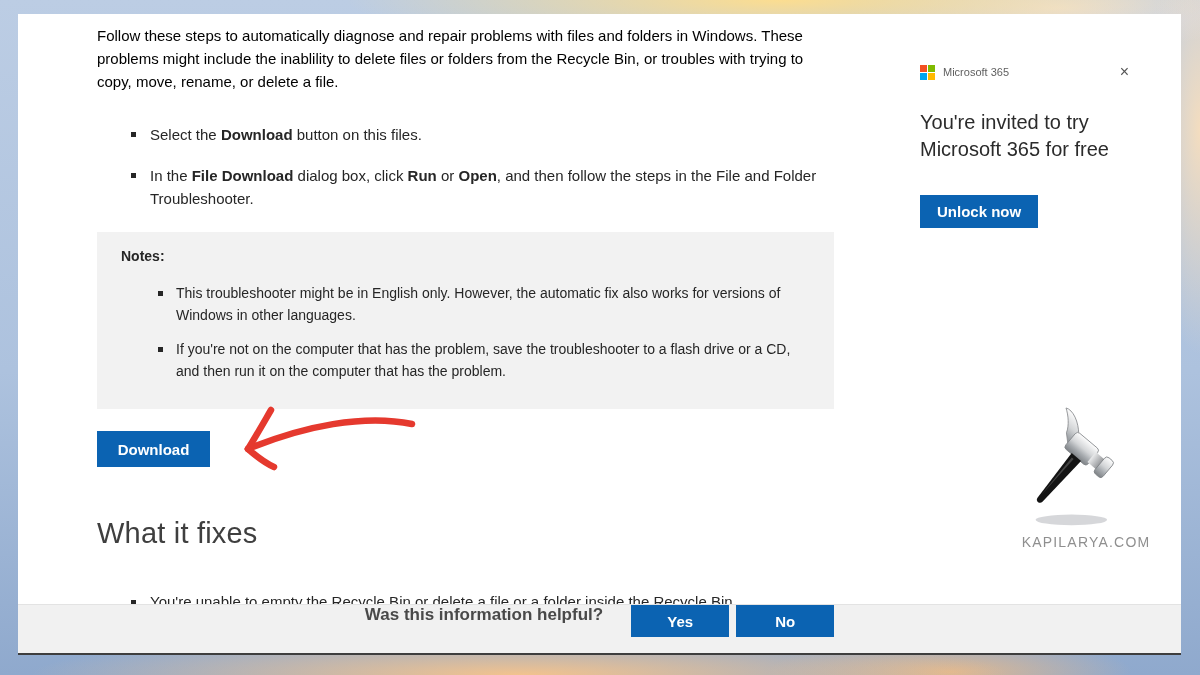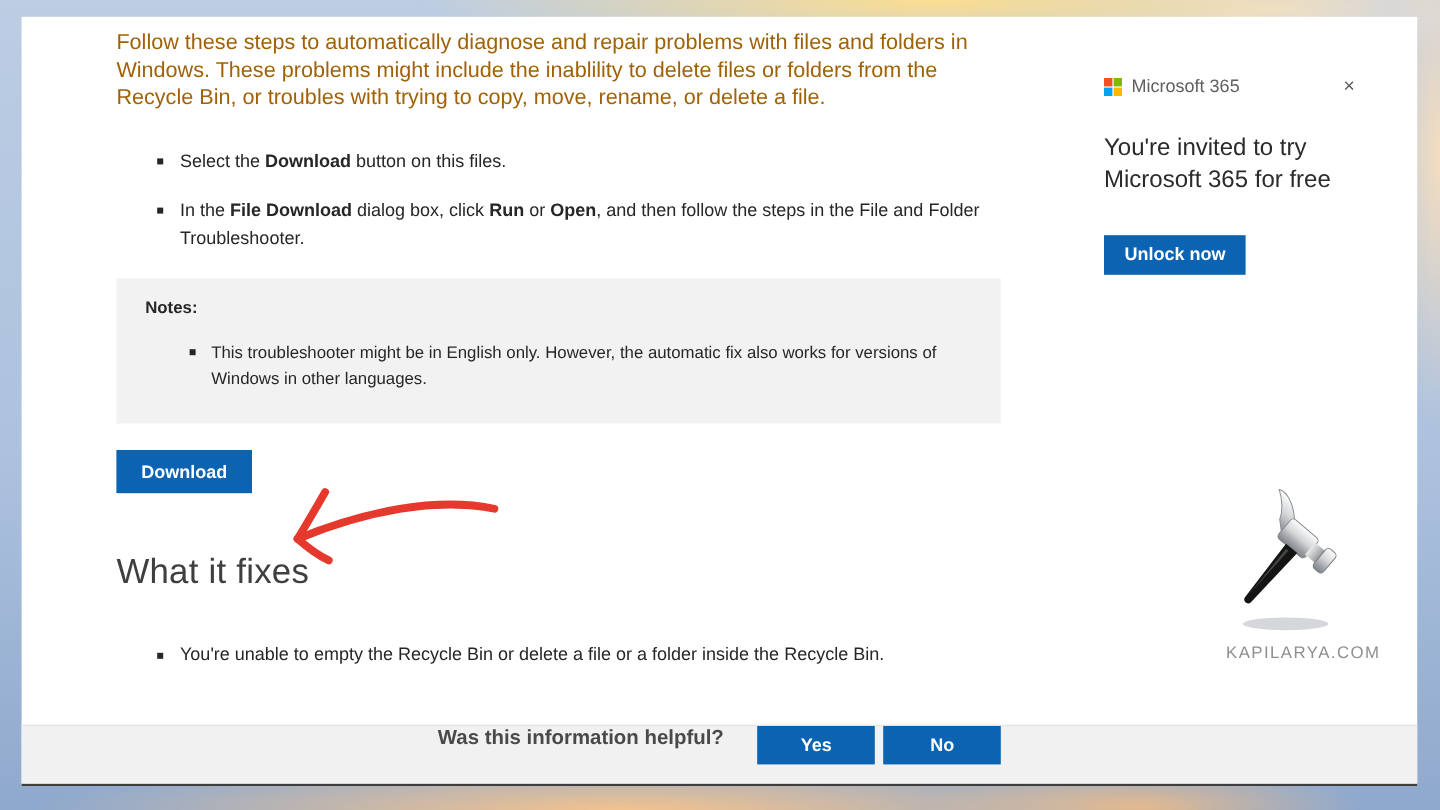--- a/index.html
+++ b/index.html
@@ -14,21 +14,21 @@
       radial-gradient(700px 60px at 520px 675px, rgba(248,196,138,.95), rgba(248,196,138,0) 70%),
       radial-gradient(260px 50px at 950px 672px, rgba(244,188,128,.8), rgba(244,188,128,0) 70%),
       linear-gradient(180deg, #bccde4 0%, #adc2de 55%, #8fa9cd 100%);
   }
   .card {
     position:absolute; left:18px; top:14px; width:1163px; height:641px;
     background:#ffffff; border-bottom:2px solid #3e3e3e;
   }
   
   .main { position:absolute; left:79px; top:8px; width:742px; }
-  .intro { font-size:18px; line-height:23px; color:#a16207; padding-top:2px; }
+  .intro { font-size:15px; line-height:23px; color:#000000; padding-top:2px; }
   ul.flatlist { list-style:none; }
   ul.steps { margin:30px 0 0; padding-left:34px; }
   ul.steps li { display:flex; margin-bottom:18px; font-size:15px; line-height:23px; }
   .bullet { flex:none; width:5px; height:5px; background:#262626; margin:9px 14px 0 0; }
   .notes-box {
     margin-top:22px; width:737px; background:#f2f2f2;
     padding:16px 24px 14px;
   }
   .notes-label { font-size:14px; font-weight:700; color:#262626; }
   ul.notes { margin:19px 0 0; padding-left:37px; }
@@ -56,21 +56,21 @@
   .fb-btn { width:98px; height:32px; margin-left:7px; }
   
   .ad { position:absolute; left:902px; top:50px; width:212px; }
   .ad-header { display:flex; align-items:center; }
   .ms-logo { display:grid; grid-template-columns:7px 7px; grid-template-rows:7px 7px; gap:1px; }
   .ms-logo i { display:block; }
   .ms-logo .r { background:var(--ms-red,#f25022); }
   .ms-logo .g { background:var(--ms-green,#7fba00); }
   .ms-logo .b { background:var(--ms-blue,#00a4ef); }
   .ms-logo .y { background:var(--ms-yellow,#ffb900); }
-  .ad-brand { margin-left:8px; font-size:15px; color:#5f5f5f; }
+  .ad-brand { margin-left:8px; font-size:11px; color:#5f5f5f; }
   .ad-close { margin-left:auto; margin-right:3px; background:none; border:none; font-size:16px;
               color:#555; cursor:pointer; font-family:"Liberation Sans", sans-serif; line-height:1; }
   .ad-headline { margin-top:29px; font-size:20px; line-height:26.5px; color:#2b2b2b; }
   .unlock-btn { margin-top:33px; height:33px; padding:16px 17px; }
   
   .watermark { position:absolute; left:985px; top:392px; width:166px; text-align:center; }
   .wm-text { margin-top:2px; font-size:14px; color:#8f8f8f; letter-spacing:1.2px; }
 </style>
 </head>
 <body>
@@ -90,20 +90,24 @@
           <span><span>In the </span><b>File Download</b><span> dialog box, click </span><b>Run</b><span> or </span><b>Open</b><span>, and then follow the steps in the File and Folder Troubleshooter.</span></span>
         </li>
       </ul>
 
     <div class="notes-box">
       <div class="notes-label">Notes:</div>
       <ul class="flatlist notes">
           <li>
             <span class="bullet"></span>
             <span>This troubleshooter might be in English only. However, the automatic fix also works for versions of Windows in other languages.</span>
+          </li>
+          <li>
+            <span class="bullet"></span>
+            <span>If you're not on the computer that has the problem, save the troubleshooter to a flash drive or a CD, and then run it on the computer that has the problem.</span>
           </li>
         </ul>
     </div>
 
     <div class="download-row">
       <button class="btn download-btn">Download</button>
     </div>
 
     <h2 class="fixes-title">What it fixes</h2>
 

